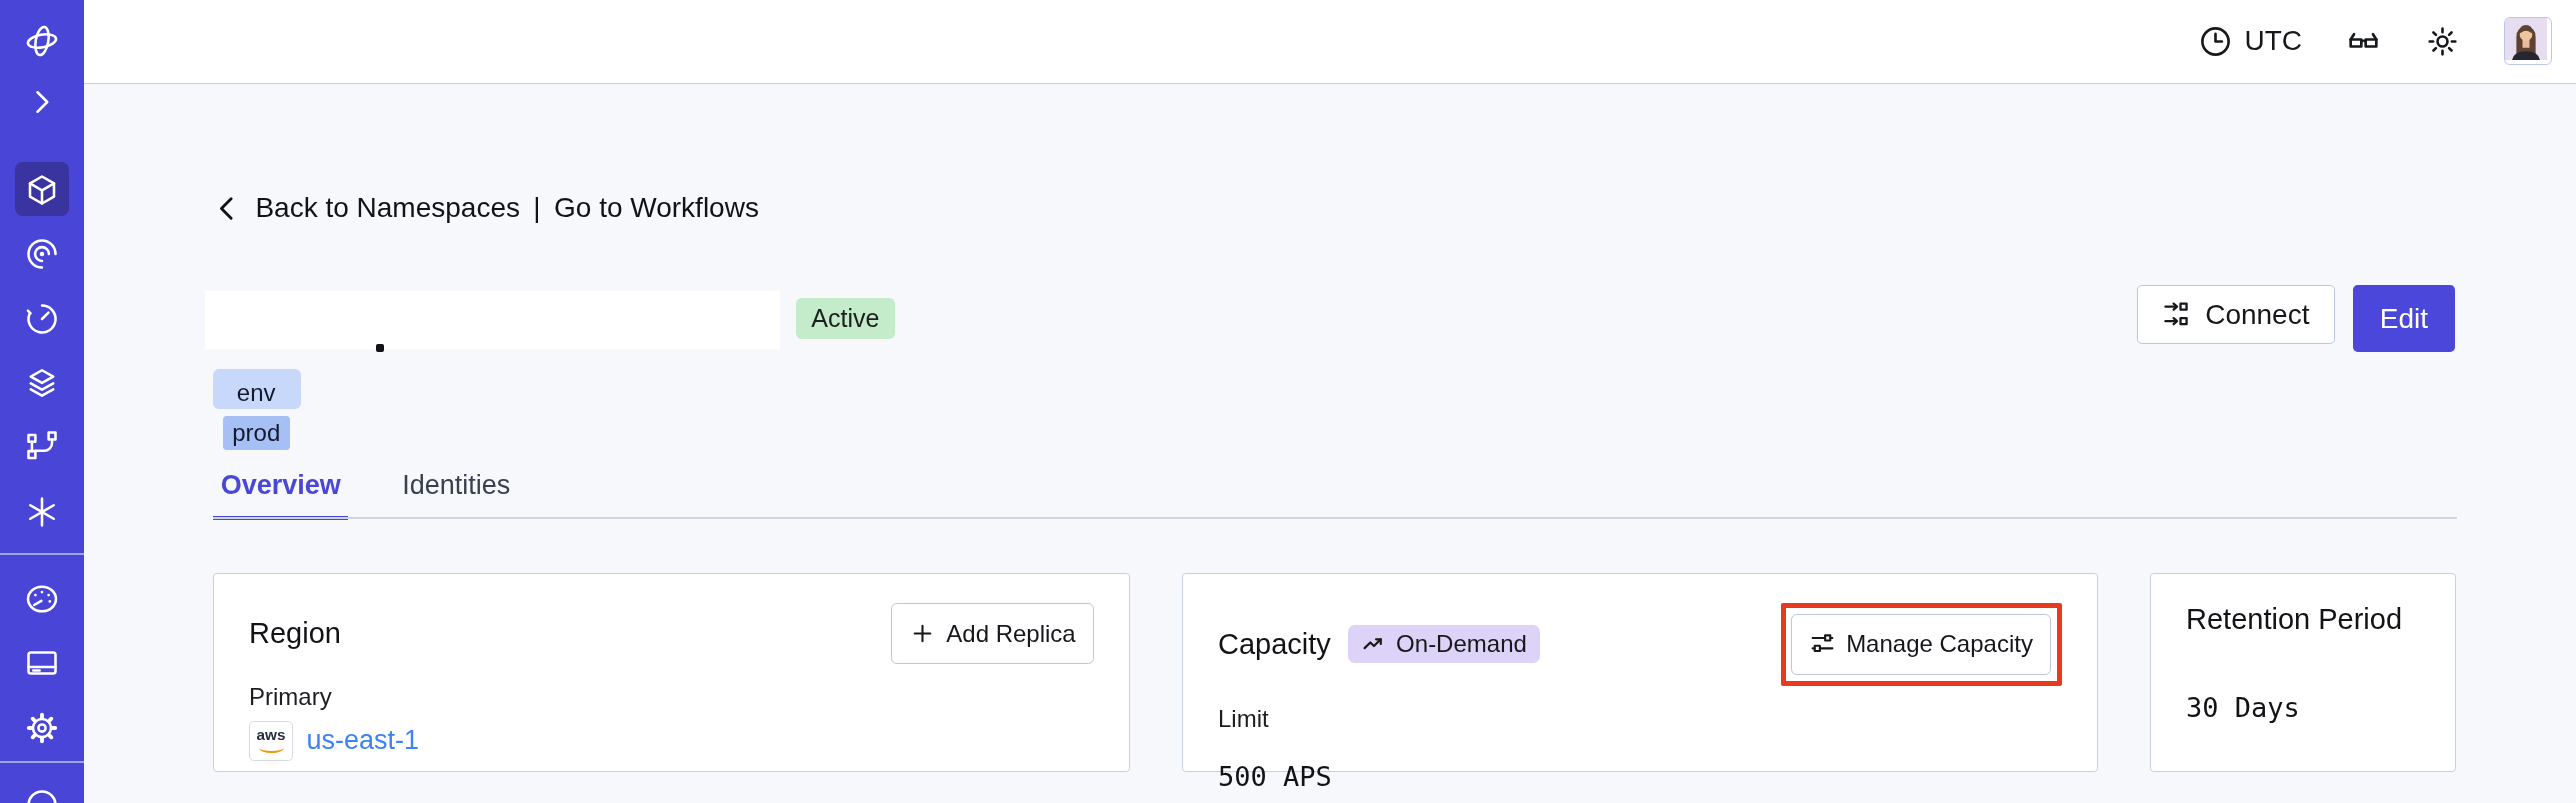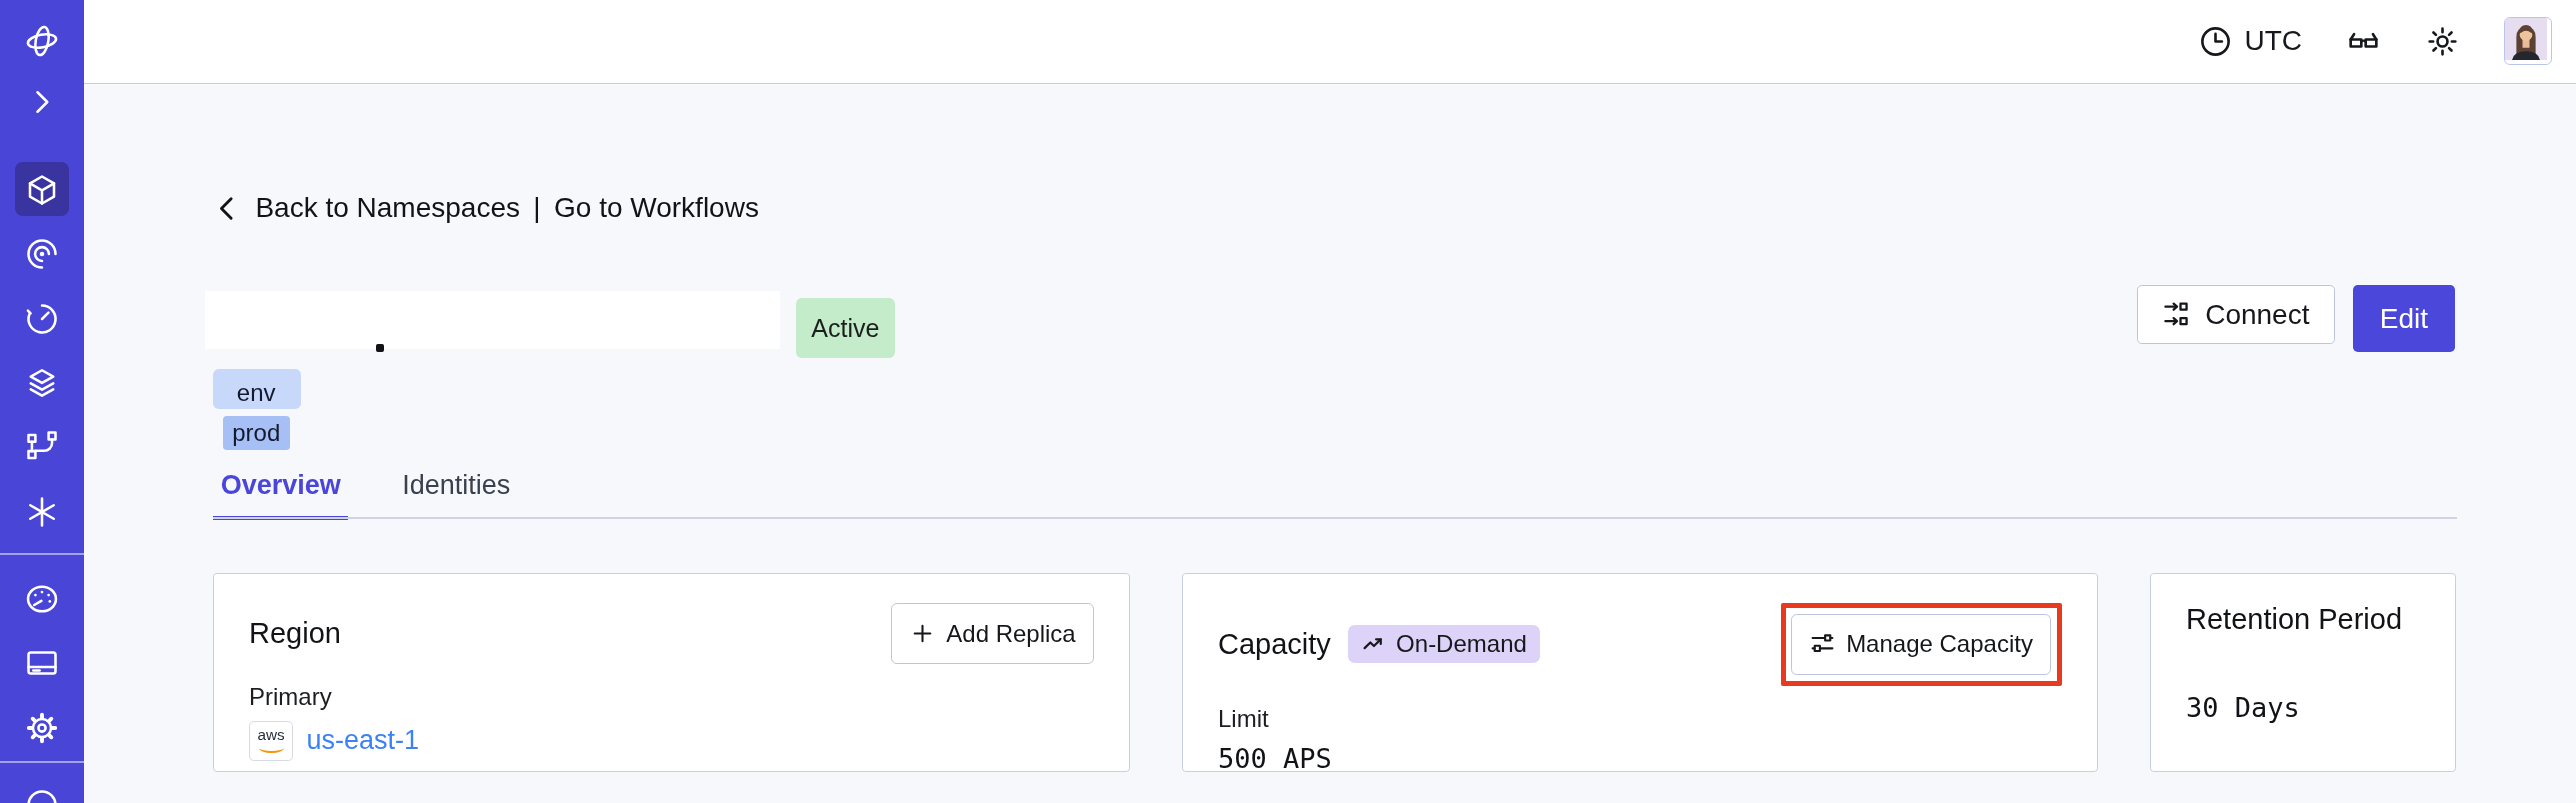--- a/index.html
+++ b/index.html
@@ -24,21 +24,21 @@
   
   .content{position:absolute;left:84px;top:84px;width:2492px;height:719px;background:#f7f8fc;}
 
   .breadcrumb{position:absolute;left:129px;top:108px;display:flex;align-items:center;gap:13.4px;font-size:28px;color:#121316;}
   .breadcrumb .bc-chev svg{width:29px;height:29px;stroke:#121316;fill:none;stroke-width:2.4;stroke-linecap:round;stroke-linejoin:round;display:block;}
   .bc-link{cursor:pointer;}
   .bc-sep{color:#121316;}
 
   .ns-redact{position:absolute;left:121px;top:207px;width:575px;height:58px;background:#ffffff;}
   .ns-dot{position:absolute;left:292px;top:260px;width:7.7px;height:7.7px;background:#121316;border-radius:1.9px;}
-  .badge-active{position:absolute;left:712px;top:214px;height:60px;display:flex;align-items:center;padding:0 15.3px;background:#c4ebca;border-radius:5.8px;font-size:25px;color:#1c1f1c;}
+  .badge-active{position:absolute;left:712px;top:214px;height:41px;display:flex;align-items:center;padding:0 15.3px;background:#c4ebca;border-radius:5.8px;font-size:25px;color:#1c1f1c;}
 
   .tag-chip{position:absolute;left:129px;top:285px;height:40px;display:flex;align-items:center;gap:9.6px;padding:0 11.5px 0 9.6px;background:#c8d8fb;border-radius:5.8px;font-size:24px;color:#141a2e;flex-direction:column;}
   .tag-chip svg{width:23px;height:23px;stroke:#141a2e;fill:none;stroke-width:1.8;stroke-linejoin:round;}
   .tag-val{background:#a6bff5;border-radius:3.8px;padding:2.9px 9.6px;}
 
   .header-actions{position:absolute;right:121px;top:201px;display:flex;gap:17.3px;}
   .btn-connect{height:59px;display:flex;align-items:center;gap:13.4px;padding:0 25px;background:#fff;border:1.9px solid #bcc5dd;border-radius:4.8px;font-size:28px;color:#15171b;box-sizing:border-box;cursor:pointer;}
   .btn-connect svg{width:29px;height:29px;stroke:#15171b;fill:none;stroke-width:1.9;stroke-linejoin:round;stroke-linecap:round;}
   .btn-edit{height:67px;display:flex;align-items:center;padding:0 27px;background:#4b47da;border-radius:4.8px;font-size:28px;color:#fff;border:none;cursor:pointer;}
 
@@ -48,33 +48,33 @@
   .tab-divider{position:absolute;left:129px;top:433px;width:2244px;height:1.9px;background:#ced4e6;}
 
   .cards{position:absolute;left:129px;top:489px;display:flex;gap:52px;}
   .card{background:#fff;border:1.9px solid #c8cfe2;border-radius:3.8px;height:199px;box-sizing:border-box;padding:29px 35px;}
   .card-region{width:917px;}
   .card-capacity{width:916px;}
   .card-retention{width:306px;}
   .card-head{display:flex;align-items:center;justify-content:space-between;}
   .card-title{font-size:29px;font-weight:500;color:#121316;white-space:nowrap;}
   .card-label{font-size:24px;color:#1c1e22;margin-top:19px;}
-  .mono-val{font-family:"DejaVu Sans Mono",monospace;font-size:27px;color:#121316;margin-top:10px;}
+  .mono-val{font-family:"DejaVu Sans Mono",monospace;font-size:27px;color:#121316;margin-top:28px;}
 
   .btn-card{height:61px;display:flex;align-items:center;gap:11.5px;padding:0 17.3px;background:#fff;border:1.9px solid #bcc5dd;border-radius:5.8px;font-size:24px;color:#15171b;box-sizing:border-box;cursor:pointer;white-space:nowrap;}
   .btn-card svg{width:25px;height:25px;stroke:#15171b;fill:none;stroke-width:2;stroke-linecap:round;stroke-linejoin:round;}
 
   .cap-left{display:flex;align-items:center;gap:17.3px;}
   .badge-ondemand{height:38px;display:flex;align-items:center;gap:9.6px;padding:0 13.4px;background:#ddd3f8;border-radius:6.7px;font-size:24px;color:#17181c;white-space:nowrap;}
   .badge-ondemand svg{width:25px;height:25px;stroke:#17181c;fill:none;stroke-width:2.1;stroke-linecap:round;stroke-linejoin:round;}
   .red-annot{border:5.8px solid #e83a20;padding:5.8px;border-radius:1.9px;}
 
   .region-row{display:flex;align-items:center;gap:13.4px;margin-top:9.6px;}
   .aws-chip{width:44px;height:40px;border:1.9px solid #d7dae2;border-radius:4.8px;background:#fff;box-sizing:border-box;display:flex;flex-direction:column;align-items:center;justify-content:center;}
-  .aws-word{font-size:15.3px;font-weight:400;color:#252f3e;line-height:13.4px;letter-spacing:0;}
+  .aws-word{font-size:15.3px;font-weight:700;color:#252f3e;line-height:13.4px;letter-spacing:0;}
   .aws-smile{width:25px;height:8.6px;border:solid #f79400;border-width:0 0 2.9px 0;border-radius:0 0 50% 50%;margin-top:1px;}
   .region-name{font-size:27px;color:#3b82f6;}
 </style>
 </head>
 <body>
 
 <div class="page">
 
   <nav class="sidebar">
     <div class="s-icon" style="top:23px">

